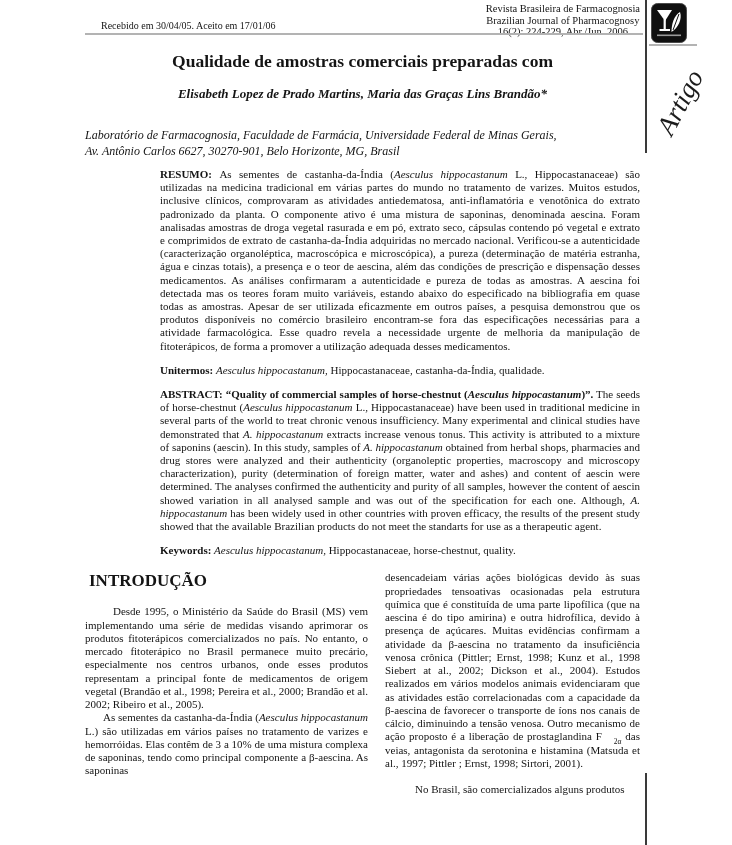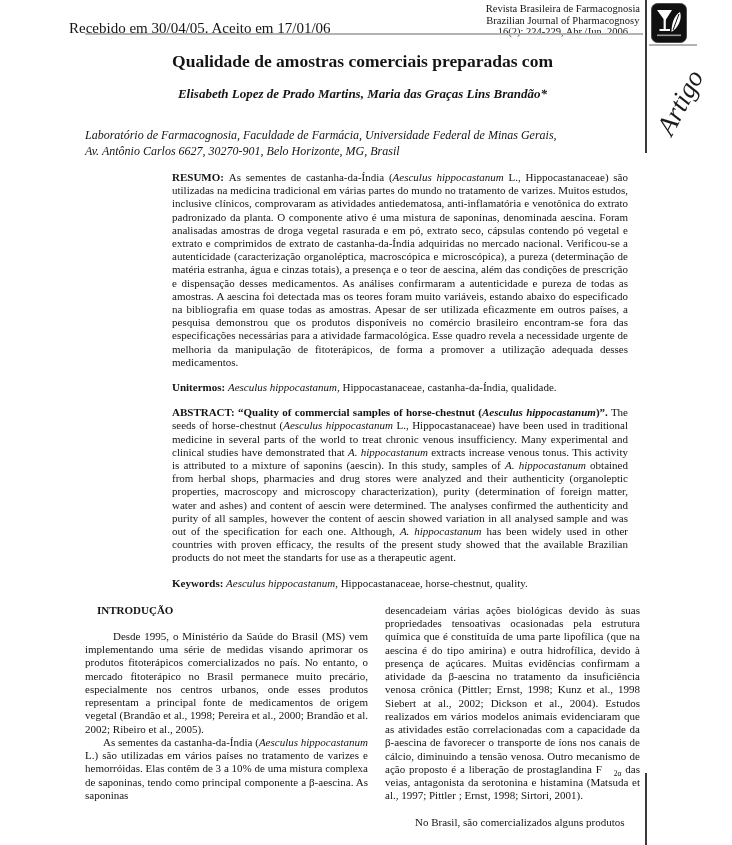--- a/index.html
+++ b/index.html
@@ -2,44 +2,44 @@
 <html><head>
 <meta charset="utf-8">
 <style>
   html,body { margin:0; padding:0; background:#e8e8e8; }
   .page {
     position:relative; width:732px; height:845px; margin:0 auto;
     background:#ffffff; color:#141414;
     font-family:"Liberation Serif", serif; overflow:hidden;
   }
   
-  .received { position:absolute; left:69px; top:20px; font-size:15px;text-align:center; }
+  .received { position:absolute; left:101px; top:20px; font-size:10px;text-align:center; }
   .journal-info { position:absolute; right:92px; top:3px; text-align:center; font-size:10.5px; line-height:11.5px; }
   .header-rule { position:absolute; left:85px; top:33px; width:558px; height:2px; background:#b3b3b3; }
   .logo-rule  { position:absolute; left:649px; top:44px; width:48px; height:2px; background:#b3b3b3; }
   .vrule-top    { position:absolute; left:645px; top:0;    width:2px; height:153px; background:#3a3a3a; }
   .vrule-bottom { position:absolute; left:645px; top:773px; width:2px; height:72px;  background:#3a3a3a; }
   .logo { position:absolute; left:651px; top:3px; width:36px; height:40px; }
   .artigo { position:absolute; left:634px; top:56px; width:94px; height:92px;
             display:flex; align-items:center; justify-content:center; }
   .artigo span { display:block; transform:rotate(-62deg); font-style:italic; font-size:27px; color:#1c1c1c; }
   
   .content { position:absolute; left:85px; top:48px; width:555px; }
   .title { text-align:center; font-size:17.5px; font-weight:bold; line-height:23px; margin:2px 0 0 0; }
   .authors { text-align:center; font-size:13px; font-weight:bold; font-style:italic; margin-top:13px; }
   .affiliation { text-align:left; font-size:12px; font-style:italic; margin-top:26px; line-height:15.5px; }
   .abstract-block { margin:9px 0 0 75px; width:480px; font-size:11px; line-height:13.2px; text-align:justify; }
-  .abstract-block p { margin:12px; }
+  .abstract-block p { margin:0; }
   .abstract-block p + p { margin-top:11px; }
   
   .columns { display:flex; margin-top:14px; width:555px; }
   .col-left  { width:283px; margin-right:17px; }
   .col-right { width:255px; }
   .col p { font-size:11px; line-height:13.25px; text-align:justify; margin:0; }
-  .intro-heading { font-size:11px; font-weight:bold; margin:0 0 14px 12px; }
+  .intro-heading { font-size:17px; font-weight:bold; margin:0 0 14px 4px; }
   .ind-lg { text-indent:28px; }
   .ind-sm { text-indent:18px; }
   .col-right .p2 { margin-top:13px; text-indent:30px; }
   
   .rb  { font-weight:bold; }
   .ri  { font-style:italic; }
   .rbi { font-weight:bold; font-style:italic; }
   .rsub{ vertical-align:sub; font-size:0.68em; line-height:0;margin-left:12px; }
 </style>
 </head>

